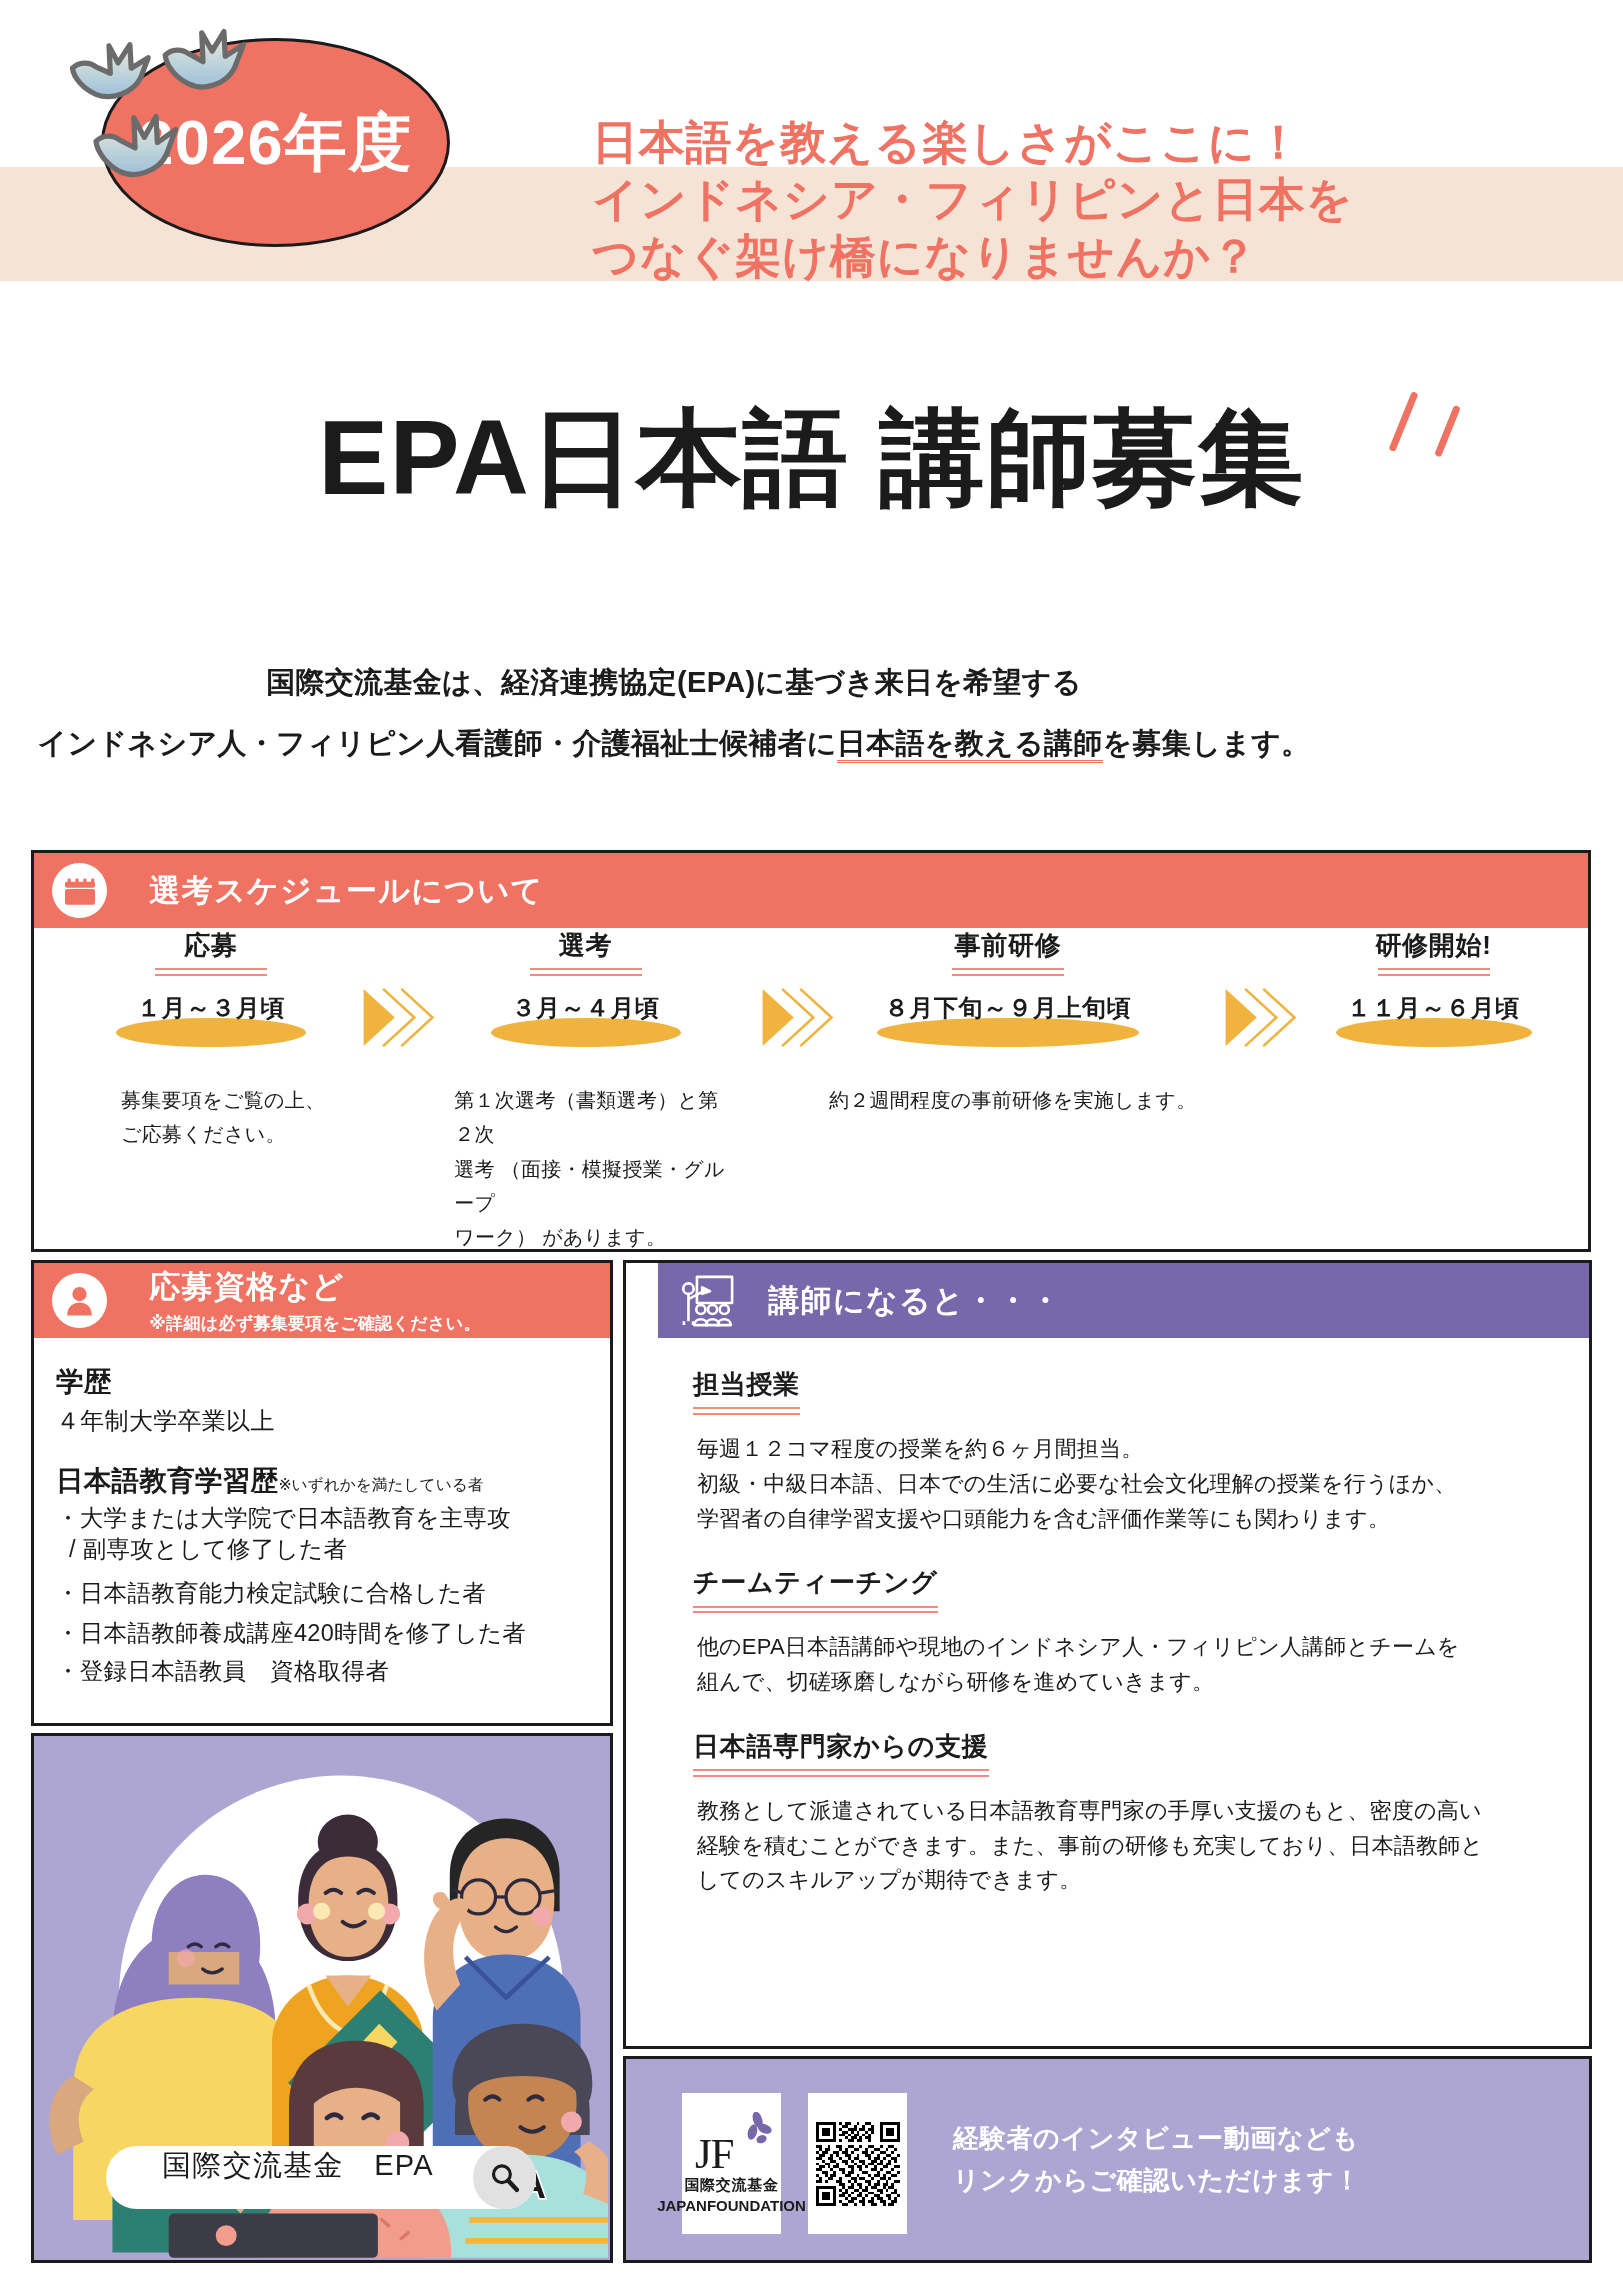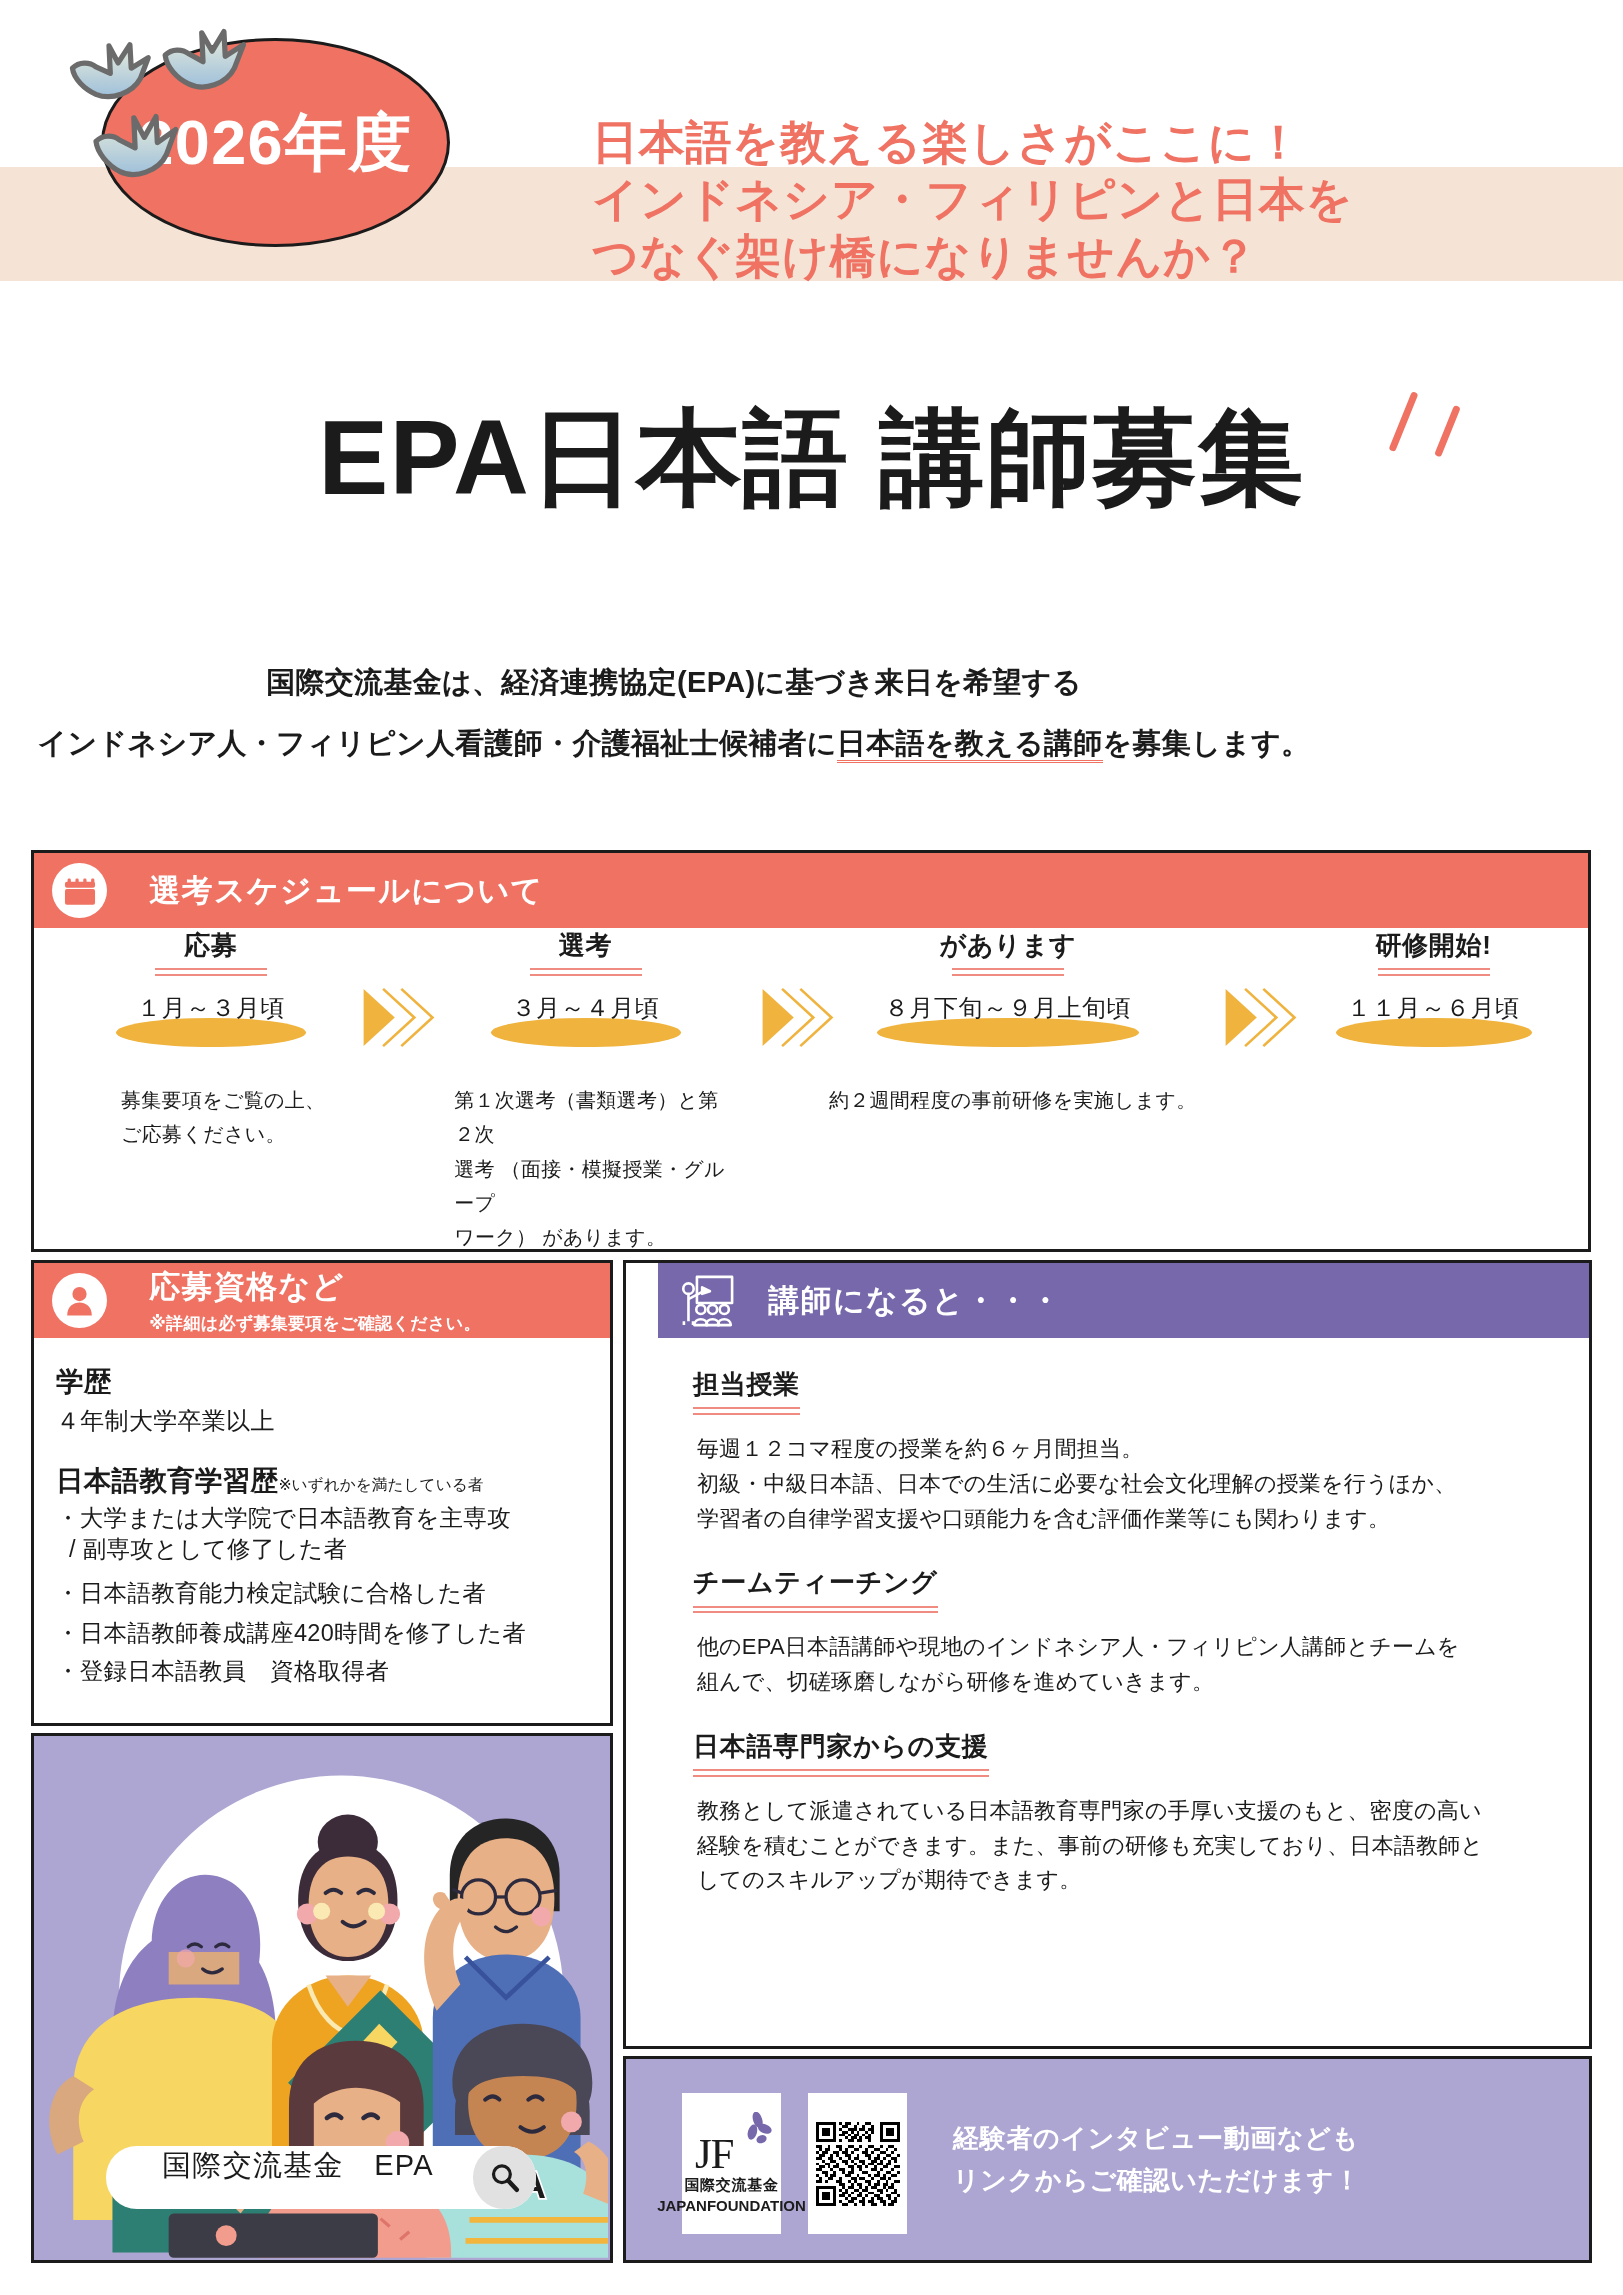--- a/index.html
+++ b/index.html
@@ -207,20 +207,21 @@
     height: 29px;
     background: #EFB33E;
     border-radius: 50%;
   }
   .sched-period span {
     position: relative;
     z-index: 2;
     font-size: 24px;
     color: #1b1b1b;
     letter-spacing: 0.7px;
+    font-weight: bold;
   }
   .sched-note {
     margin-top: 31px;
     font-size: 20px;
     line-height: 1.72;
     color: #1b1b1b;
     letter-spacing: 0.3px;
   }
   .chevrons {
     position: absolute;
@@ -503,21 +504,21 @@
     </div>
     <div class="chevrons" style="left:726px;">
       <svg width="78" height="63" viewBox="0 0 120 96">
         <path d="M4 4 L52 48 L4 92 Z" fill="#EFB33E"></path>
         <path d="M34 4 L82 48 L34 92" fill="none" stroke="#EFB33E" stroke-width="4"></path>
         <path d="M62 4 L110 48 L62 92" fill="none" stroke="#EFB33E" stroke-width="4"></path>
       </svg>
     </div>
 
     <div class="sched-col" style="left:791px; width:366px;">
-      <div class="sched-head">があります</div>
+      <div class="sched-head">事前研修</div>
       <div class="sched-head-rule"></div>
       <div class="sched-period">
         <div class="ellipse" style="width:262px;"></div>
         <span>８月下旬～９月上旬頃</span>
       </div>
       <div class="sched-note" style="white-space:pre-line; width:543px; padding-left:3.9px;">約２週間程度の事前研修を実施します。</div>
     </div>
     <div class="chevrons" style="left:1189px;">
       <svg width="78" height="63" viewBox="0 0 120 96">
         <path d="M4 4 L52 48 L4 92 Z" fill="#EFB33E"></path>

